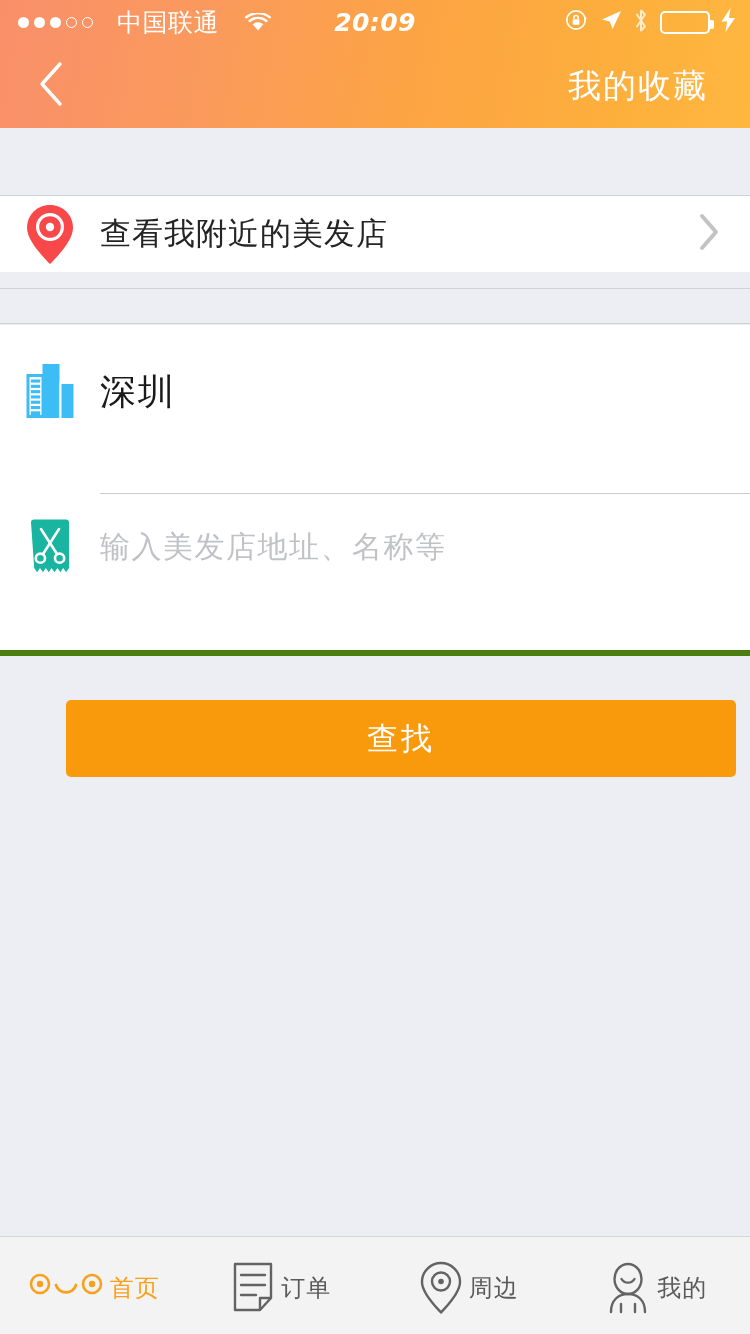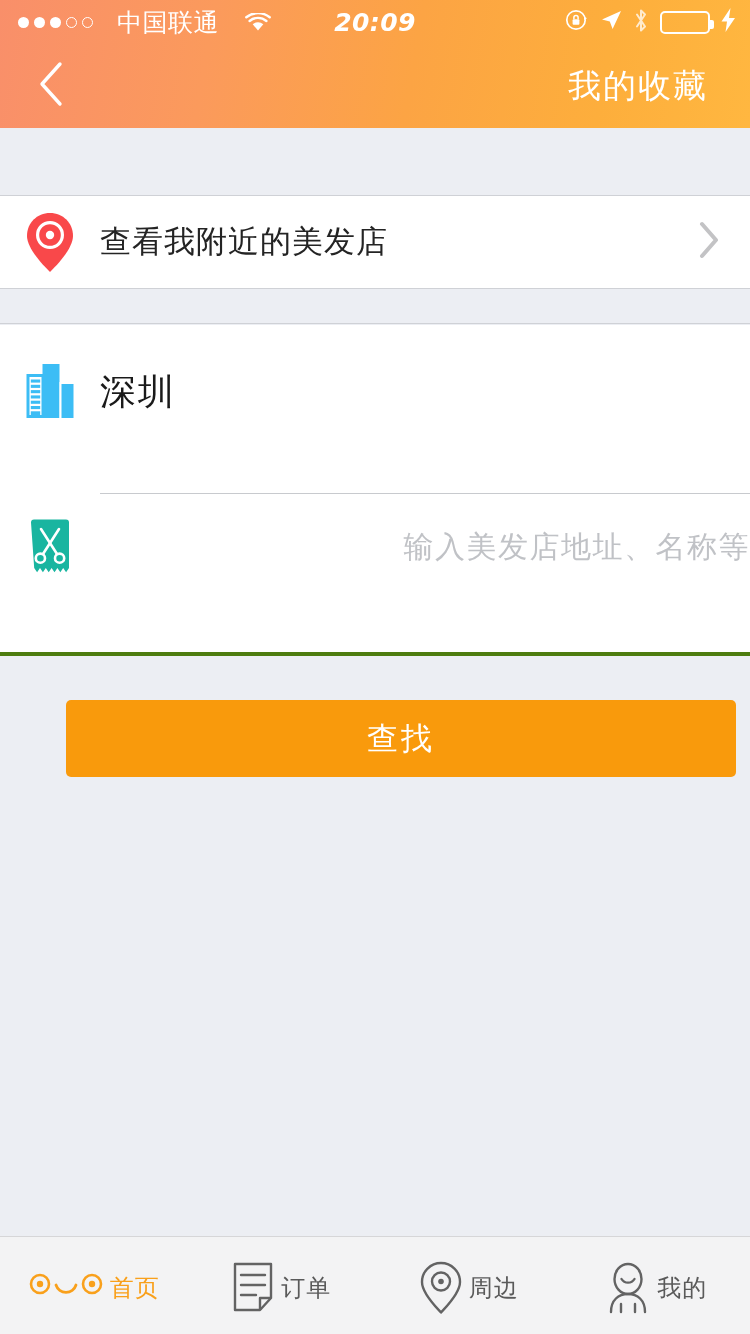--- a/index.html
+++ b/index.html
@@ -54,35 +54,35 @@
 
   
   .spacer { background:#eceef3; width:750px; }
   .spacer.top { position:absolute; top:128px; left:0; height:68px;
     border-bottom:1px solid #cfd1d6; }
   .spacer.mid { position:absolute; top:288px; left:0; height:36px;
     border-top:1px solid #cfd1d6; border-bottom:1px solid #cfd1d6; }
 
   
   .nearby-row {
-    position:absolute; top:196px; left:0; width:750px; height:92px;
+    position:absolute; top:196px; left:0; width:750px; height:76px;
     background:#fff; display:flex; align-items:center;
   }
   .nearby-icon { width:100px; display:flex; justify-content:center; align-items:center; }
   .nearby-label { font-size:31px; color:#242424; letter-spacing:1px; flex:1; }
   .chev { position:absolute; right:30px; top:50%; transform:translateY(-50%); }
 
   
   .form-card {
     position:absolute; top:325px; left:0; width:750px; height:331px;
-    background:#fff; border-bottom:4px solid #4d7c0f;
+    background:#fff; border-bottom:6px solid #4d7c0f;
   }
   .field { position:relative; width:750px; height:auto; display:flex; align-items:center; }
   .field.city { height:134px; }
-  .field.shop { height:120px; margin-top:28px;justify-content:space-between; }
+  .field.shop { height:120px; margin-top:28px; }
   .field-icon { width:100px; display:flex; justify-content:center; align-items:center; }
   .field-value {
     font-size:36px; color:#1a1a1a; letter-spacing:2px; line-height:44px;
   }
   .field-placeholder {
     font-size:30px; color:#c0c2c6; letter-spacing:1.5px; line-height:40px;
   }
   .underline {
     position:absolute; left:100px; right:0; top:168px; height:1px; background:#c8cace;
   }

